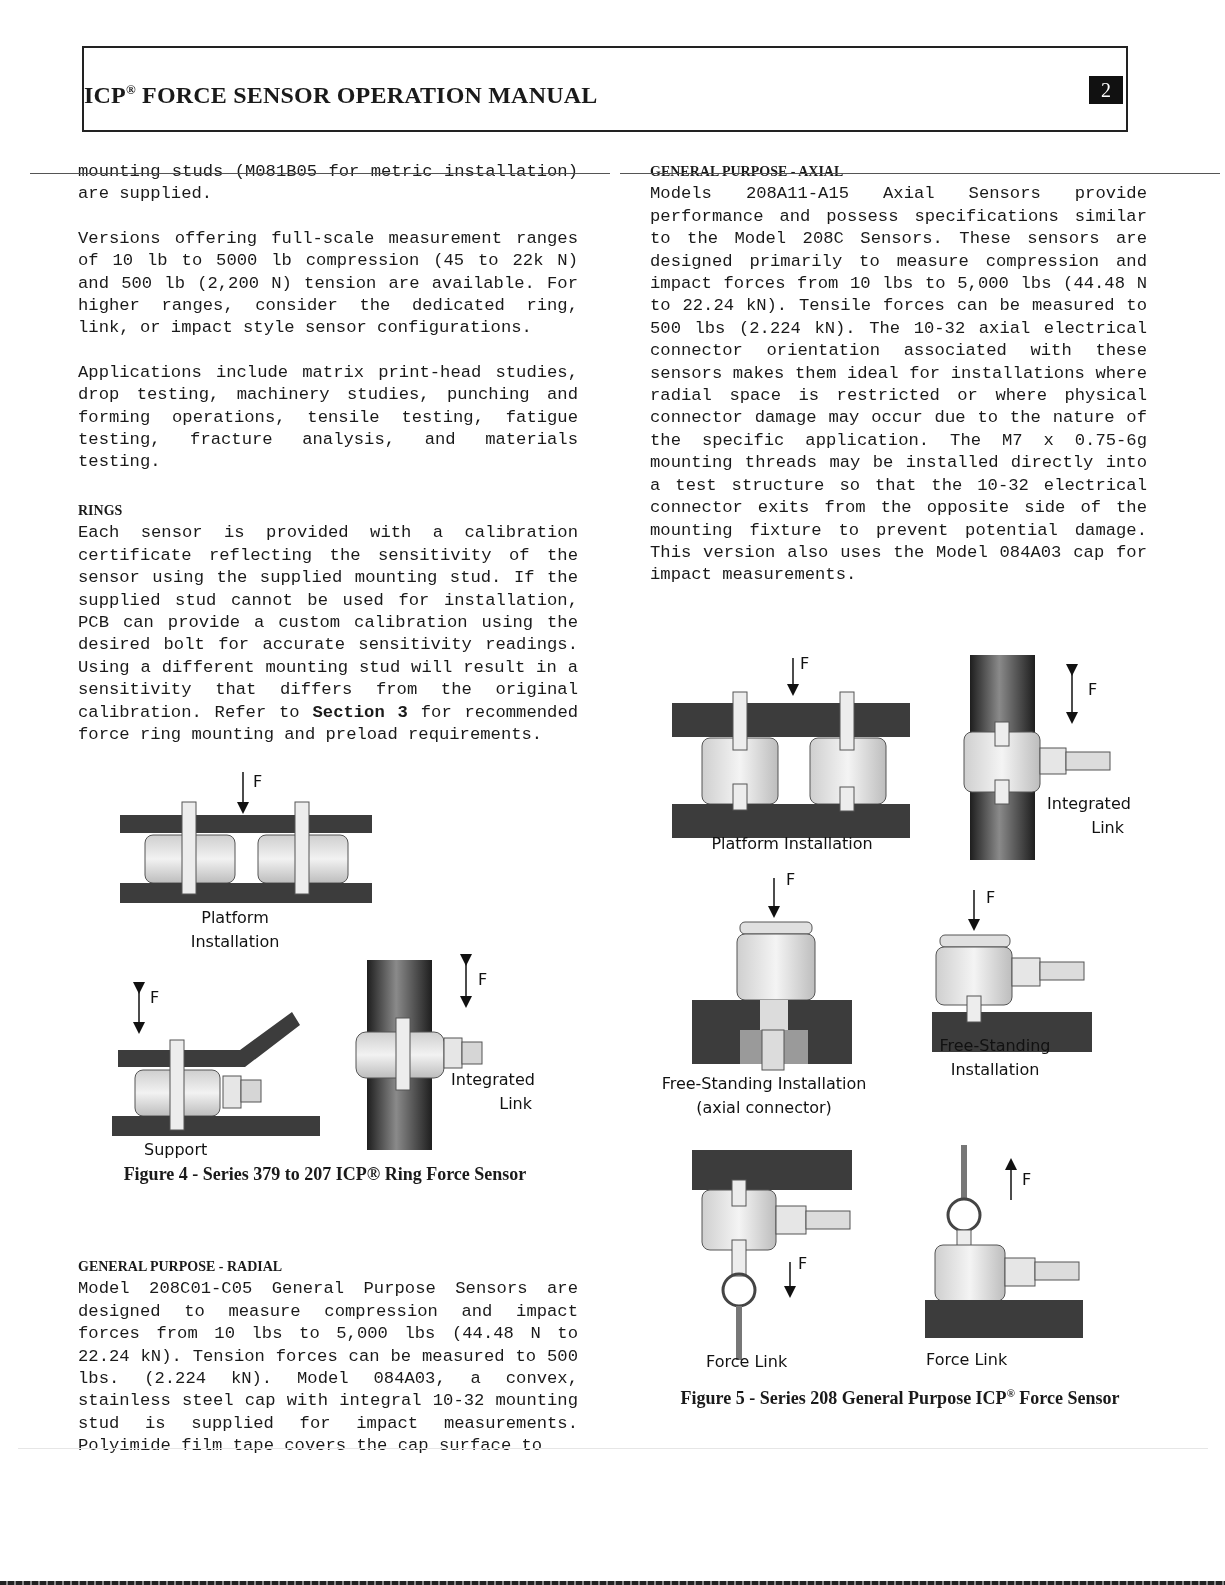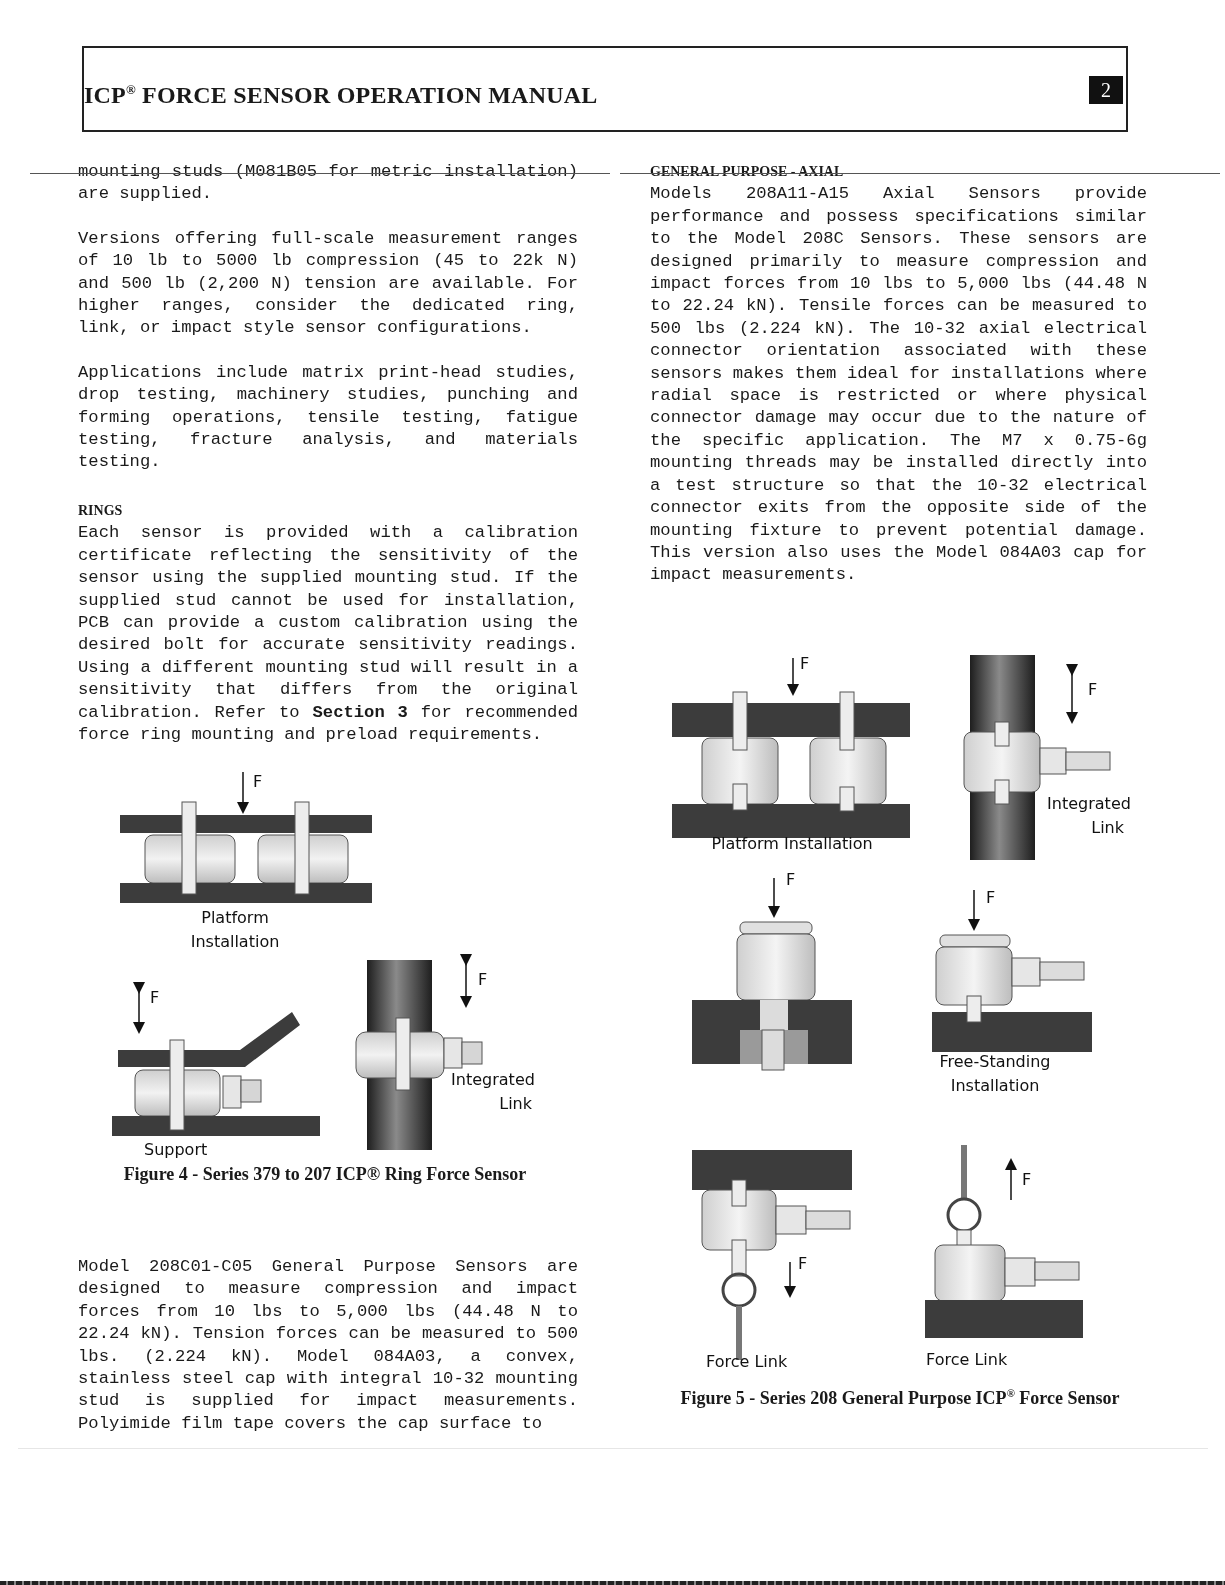--- a/index.html
+++ b/index.html
@@ -32,20 +32,21 @@
 <div class="col" style="left:78px;top:161px;width:500px;">
   <p>mounting studs (M081B05 for metric installation) are supplied.</p>
   <p>Versions offering full-scale measurement ranges of 10 lb to 5000 lb compression (45 to 22k N) and 500 lb (2,200 N) tension are available.  For higher ranges, consider the dedicated ring, link, or impact style sensor configurations.</p>
   <p style="margin-bottom:26px;">Applications include matrix print-head studies, drop testing, machinery studies, punching and forming operations, tensile testing, fatigue testing, fracture analysis, and materials testing.</p>
   <h3>RINGS</h3>
   <p><span>Each sensor is provided with a calibration certificate reflecting the sensitivity of the sensor using the supplied mounting stud. If the supplied stud cannot be used for installation, PCB can provide a custom calibration using the desired bolt for accurate sensitivity readings.  Using a different mounting stud will result in a sensitivity that differs from the original calibration. Refer to </span><b>Section 3</b><span> for recommended force ring mounting and preload requirements.</span></p>
 </div>
 <div class="strike-line" style="left:30px;top:173px;width:580px;"></div>
 
 <div class="col" style="left:78px;top:1256px;width:500px;">
+  <h3>GENERAL PURPOSE - RADIAL</h3>
   <p>Model 208C01-C05 General Purpose Sensors are designed to measure compression and impact forces from 10 lbs to 5,000 lbs (44.48 N to 22.24 kN).  Tension forces can be measured to 500 lbs. (2.224 kN).  Model 084A03, a convex, stainless steel cap with integral 10-32 mounting stud is supplied for impact measurements.  Polyimide film tape covers the cap surface to</p>
 </div>
 
 <div class="col" style="left:650px;top:161px;width:497px;">
   <h3>GENERAL PURPOSE - AXIAL</h3>
   <p>Models 208A11-A15 Axial Sensors provide performance and possess specifications similar to the Model 208C Sensors. These sensors are designed primarily to measure compression and impact forces from 10 lbs to 5,000 lbs (44.48 N to 22.24 kN). Tensile forces can be measured to 500 lbs (2.224 kN). The 10-32 axial electrical connector orientation associated with these sensors makes them ideal for installations where radial space is restricted or where physical connector damage may occur due to the nature of the specific application.  The M7 x 0.75-6g mounting threads may be installed directly into a test structure so that the 10-32 electrical connector exits from the opposite side of the mounting fixture to prevent potential damage.  This version also uses the Model 084A03 cap for impact measurements.</p>
 </div>
 <div class="strike-line" style="left:620px;top:173px;width:600px;"></div>
 
 <div class="fig" style="left:90px;top:750px;width:480px;height:450px;">
@@ -195,21 +196,25 @@
   </svg>
   <div class="fig-label" style="left:160px;top:14px;">F</div>
   <div class="fig-label" style="left:62px;top:194px;width:180px;">Platform Installation</div>
   <div class="fig-label" style="left:448px;top:40px;">F</div>
   <div class="fig-label" style="left:404px;top:152px;width:90px;line-height:24px;">
     <div>Integrated</div>
       <div style="text-align:right;padding-right:10px;">Link</div>
   </div>
   <div class="fig-label" style="left:146px;top:230px;">F</div>
   <div class="fig-label" style="left:346px;top:248px;">F</div>
-  <div class="fig-label" style="left:290px;top:410px;width:130px;line-height:24px;">
+  <div class="fig-label" style="left:14px;top:432px;width:220px;line-height:24px;">
+    <div>Free-Standing Installation</div>
+      <div>(axial connector)</div>
+  </div>
+  <div class="fig-label" style="left:290px;top:394px;width:130px;line-height:24px;">
     <div>Free-Standing</div>
       <div>Installation</div>
   </div>
   <div class="fig-label" style="left:158px;top:614px;">F</div>
   <div class="fig-label" style="left:382px;top:530px;">F</div>
   <div class="fig-label" style="left:66px;top:712px;">Force Link</div>
   <div class="fig-label" style="left:286px;top:710px;">Force Link</div>
 </div>
 <div class="caption" style="left:650px;top:1387px;width:500px;"><span>Figure 5 - Series 208 General Purpose ICP</span><sup>®</sup><span> Force Sensor</span></div>
 

